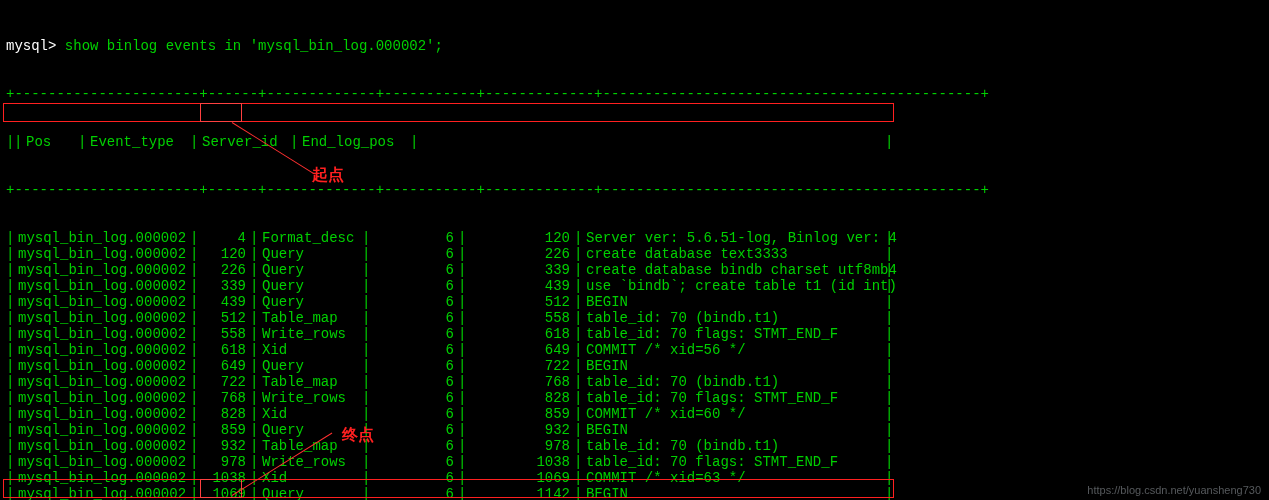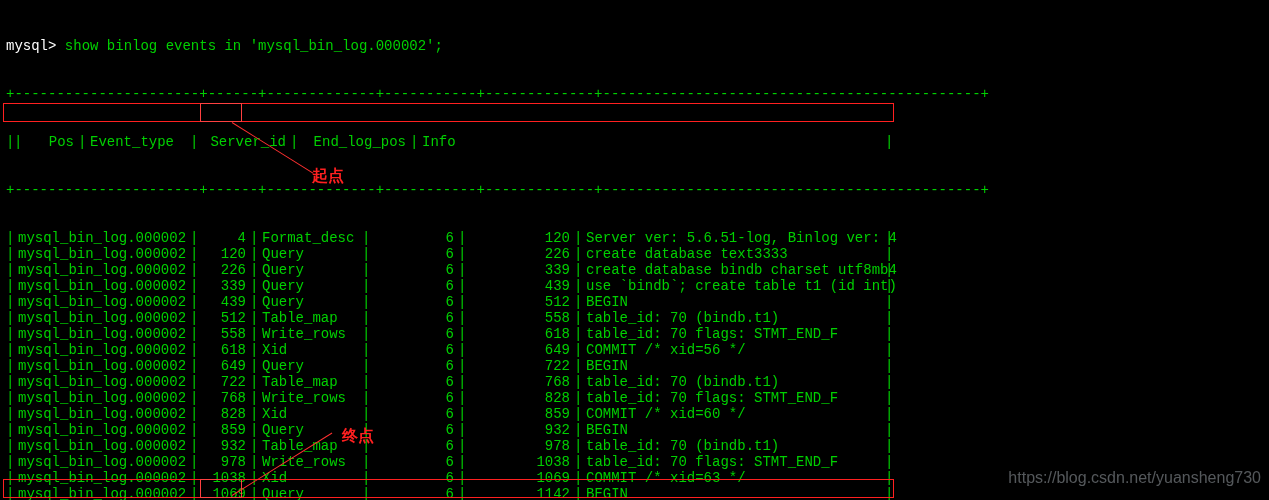--- a/index.html
+++ b/index.html
@@ -11,47 +11,47 @@
   .sep{color:#00d000;letter-spacing:0}
   .rowline{display:flex;height:16px}
   .c-pipe{color:#00d000;width:8px;text-align:center}
   .col-log{width:172px;padding-left:4px}
   .col-pos{width:48px;text-align:right;padding-right:4px}
   .col-et{width:100px;padding-left:4px}
   .col-sid{width:84px;text-align:right;padding-right:4px}
   .col-elp{width:104px;text-align:right;padding-right:4px}
   .col-info{flex:1;padding-left:4px}
   .end-pipe{width:8px;text-align:center;color:#00d000;position:absolute;left:885px}
-  .hdr .col-pos,.hdr .col-sid,.hdr .col-elp{text-align:right;padding-left:4px}
+  .hdr .col-pos,.hdr .col-sid,.hdr .col-elp{text-align:left;padding-left:4px}
   .redbox{position:absolute;border:1px solid #ff2020;pointer-events:none}
   .redbox.row1{left:3px;top:103px;width:889px;height:17px}
   .redbox.row2{left:3px;top:479px;width:889px;height:17px}
   .redbox.pos1{left:200px;top:103px;width:40px;height:17px;border-color:#ff4040}
   .redbox.pos2{left:200px;top:479px;width:40px;height:17px;border-color:#ff4040}
-  .ann{position:absolute;color:#ff2020;font-family:Liberation Sans, sans-serif;font-size:16px;font-weight:bold;pointer-events:none}
+  .ann{position:absolute;color:#ff2020;font-family:Liberation Mono, monospace;font-size:16px;font-weight:bold;pointer-events:none}
   .ann.a1{left:312px;top:168px}
   .ann.a2{left:342px;top:428px}
   .redline{position:absolute;background:#ff3030;height:1px;transform-origin:left center;pointer-events:none}
   .rl1{left:232px;top:122px;width:96px;transform:rotate(32deg)}
   .rl2{left:232px;top:495px;width:118px;transform:rotate(-32deg)}
-  .watermark-url{position:absolute;right:8px;bottom:14px;color:#9aa0a6;font-family:Arial,sans-serif;font-size:16px;opacity:.55}
+  .watermark-url{position:absolute;right:8px;bottom:2px;color:#9aa0a6;font-family:Arial,sans-serif;font-size:11px;opacity:.55}
 </style>
 </head>
 <body>
 
 <div class="term">
   <div class="prompt-line"><span class="prompt">mysql&gt;</span> <span class="cmd">show binlog events in 'mysql_bin_log.000002';</span></div>
   <div class="sep">+----------------------+------+-------------+-----------+-------------+---------------------------------------------+</div>
   <div class="rowline hdr">
     <span class="c-pipe">|</span>
     <span class="c-pipe">|</span><span class="col-pos">Pos</span>
     <span class="c-pipe">|</span><span class="col-et">Event_type</span>
     <span class="c-pipe">|</span><span class="col-sid">Server_id</span>
     <span class="c-pipe">|</span><span class="col-elp">End_log_pos</span>
-    <span class="c-pipe">|</span><span class="col-info">Info</span>
+    <span class="c-pipe">|</span>
     <span class="end-pipe">|</span>
   </div>
   <div class="sep">+----------------------+------+-------------+-----------+-------------+---------------------------------------------+</div>
   <div id="rows-container"><div class="rowline"><span class="c-pipe">|</span><span class="col-log">mysql_bin_log.000002</span><span class="c-pipe">|</span><span class="col-pos">4</span><span class="c-pipe">|</span><span class="col-et">Format_desc</span><span class="c-pipe">|</span><span class="col-sid">6</span><span class="c-pipe">|</span><span class="col-elp">120</span><span class="c-pipe">|</span><span class="col-info">Server ver: 5.6.51-log, Binlog ver: 4</span><span class="end-pipe">|</span></div><div class="rowline"><span class="c-pipe">|</span><span class="col-log">mysql_bin_log.000002</span><span class="c-pipe">|</span><span class="col-pos">120</span><span class="c-pipe">|</span><span class="col-et">Query</span><span class="c-pipe">|</span><span class="col-sid">6</span><span class="c-pipe">|</span><span class="col-elp">226</span><span class="c-pipe">|</span><span class="col-info">create database text3333</span><span class="end-pipe">|</span></div><div class="rowline"><span class="c-pipe">|</span><span class="col-log">mysql_bin_log.000002</span><span class="c-pipe">|</span><span class="col-pos">226</span><span class="c-pipe">|</span><span class="col-et">Query</span><span class="c-pipe">|</span><span class="col-sid">6</span><span class="c-pipe">|</span><span class="col-elp">339</span><span class="c-pipe">|</span><span class="col-info">create database bindb charset utf8mb4</span><span class="end-pipe">|</span></div><div class="rowline"><span class="c-pipe">|</span><span class="col-log">mysql_bin_log.000002</span><span class="c-pipe">|</span><span class="col-pos">339</span><span class="c-pipe">|</span><span class="col-et">Query</span><span class="c-pipe">|</span><span class="col-sid">6</span><span class="c-pipe">|</span><span class="col-elp">439</span><span class="c-pipe">|</span><span class="col-info">use `bindb`; create table t1 (id int)</span><span class="end-pipe">|</span></div><div class="rowline"><span class="c-pipe">|</span><span class="col-log">mysql_bin_log.000002</span><span class="c-pipe">|</span><span class="col-pos">439</span><span class="c-pipe">|</span><span class="col-et">Query</span><span class="c-pipe">|</span><span class="col-sid">6</span><span class="c-pipe">|</span><span class="col-elp">512</span><span class="c-pipe">|</span><span class="col-info">BEGIN</span><span class="end-pipe">|</span></div><div class="rowline"><span class="c-pipe">|</span><span class="col-log">mysql_bin_log.000002</span><span class="c-pipe">|</span><span class="col-pos">512</span><span class="c-pipe">|</span><span class="col-et">Table_map</span><span class="c-pipe">|</span><span class="col-sid">6</span><span class="c-pipe">|</span><span class="col-elp">558</span><span class="c-pipe">|</span><span class="col-info">table_id: 70 (bindb.t1)</span><span class="end-pipe">|</span></div><div class="rowline"><span class="c-pipe">|</span><span class="col-log">mysql_bin_log.000002</span><span class="c-pipe">|</span><span class="col-pos">558</span><span class="c-pipe">|</span><span class="col-et">Write_rows</span><span class="c-pipe">|</span><span class="col-sid">6</span><span class="c-pipe">|</span><span class="col-elp">618</span><span class="c-pipe">|</span><span class="col-info">table_id: 70 flags: STMT_END_F</span><span class="end-pipe">|</span></div><div class="rowline"><span class="c-pipe">|</span><span class="col-log">mysql_bin_log.000002</span><span class="c-pipe">|</span><span class="col-pos">618</span><span class="c-pipe">|</span><span class="col-et">Xid</span><span class="c-pipe">|</span><span class="col-sid">6</span><span class="c-pipe">|</span><span class="col-elp">649</span><span class="c-pipe">|</span><span class="col-info">COMMIT /* xid=56 */</span><span class="end-pipe">|</span></div><div class="rowline"><span class="c-pipe">|</span><span class="col-log">mysql_bin_log.000002</span><span class="c-pipe">|</span><span class="col-pos">649</span><span class="c-pipe">|</span><span class="col-et">Query</span><span class="c-pipe">|</span><span class="col-sid">6</span><span class="c-pipe">|</span><span class="col-elp">722</span><span class="c-pipe">|</span><span class="col-info">BEGIN</span><span class="end-pipe">|</span></div><div class="rowline"><span class="c-pipe">|</span><span class="col-log">mysql_bin_log.000002</span><span class="c-pipe">|</span><span class="col-pos">722</span><span class="c-pipe">|</span><span class="col-et">Table_map</span><span class="c-pipe">|</span><span class="col-sid">6</span><span class="c-pipe">|</span><span class="col-elp">768</span><span class="c-pipe">|</span><span class="col-info">table_id: 70 (bindb.t1)</span><span class="end-pipe">|</span></div><div class="rowline"><span class="c-pipe">|</span><span class="col-log">mysql_bin_log.000002</span><span class="c-pipe">|</span><span class="col-pos">768</span><span class="c-pipe">|</span><span class="col-et">Write_rows</span><span class="c-pipe">|</span><span class="col-sid">6</span><span class="c-pipe">|</span><span class="col-elp">828</span><span class="c-pipe">|</span><span class="col-info">table_id: 70 flags: STMT_END_F</span><span class="end-pipe">|</span></div><div class="rowline"><span class="c-pipe">|</span><span class="col-log">mysql_bin_log.000002</span><span class="c-pipe">|</span><span class="col-pos">828</span><span class="c-pipe">|</span><span class="col-et">Xid</span><span class="c-pipe">|</span><span class="col-sid">6</span><span class="c-pipe">|</span><span class="col-elp">859</span><span class="c-pipe">|</span><span class="col-info">COMMIT /* xid=60 */</span><span class="end-pipe">|</span></div><div class="rowline"><span class="c-pipe">|</span><span class="col-log">mysql_bin_log.000002</span><span class="c-pipe">|</span><span class="col-pos">859</span><span class="c-pipe">|</span><span class="col-et">Query</span><span class="c-pipe">|</span><span class="col-sid">6</span><span class="c-pipe">|</span><span class="col-elp">932</span><span class="c-pipe">|</span><span class="col-info">BEGIN</span><span class="end-pipe">|</span></div><div class="rowline"><span class="c-pipe">|</span><span class="col-log">mysql_bin_log.000002</span><span class="c-pipe">|</span><span class="col-pos">932</span><span class="c-pipe">|</span><span class="col-et">Table_map</span><span class="c-pipe">|</span><span class="col-sid">6</span><span class="c-pipe">|</span><span class="col-elp">978</span><span class="c-pipe">|</span><span class="col-info">table_id: 70 (bindb.t1)</span><span class="end-pipe">|</span></div><div class="rowline"><span class="c-pipe">|</span><span class="col-log">mysql_bin_log.000002</span><span class="c-pipe">|</span><span class="col-pos">978</span><span class="c-pipe">|</span><span class="col-et">Write_rows</span><span class="c-pipe">|</span><span class="col-sid">6</span><span class="c-pipe">|</span><span class="col-elp">1038</span><span class="c-pipe">|</span><span class="col-info">table_id: 70 flags: STMT_END_F</span><span class="end-pipe">|</span></div><div class="rowline"><span class="c-pipe">|</span><span class="col-log">mysql_bin_log.000002</span><span class="c-pipe">|</span><span class="col-pos">1038</span><span class="c-pipe">|</span><span class="col-et">Xid</span><span class="c-pipe">|</span><span class="col-sid">6</span><span class="c-pipe">|</span><span class="col-elp">1069</span><span class="c-pipe">|</span><span class="col-info">COMMIT /* xid=63 */</span><span class="end-pipe">|</span></div><div class="rowline"><span class="c-pipe">|</span><span class="col-log">mysql_bin_log.000002</span><span class="c-pipe">|</span><span class="col-pos">1069</span><span class="c-pipe">|</span><span class="col-et">Query</span><span class="c-pipe">|</span><span class="col-sid">6</span><span class="c-pipe">|</span><span class="col-elp">1142</span><span class="c-pipe">|</span><span class="col-info">BEGIN</span><span class="end-pipe">|</span></div></div>
 </div>
 
 <div class="redbox row1"></div>
 <div class="redbox pos1"></div>
 <div class="redbox row2"></div>
 <div class="redbox pos2"></div>

